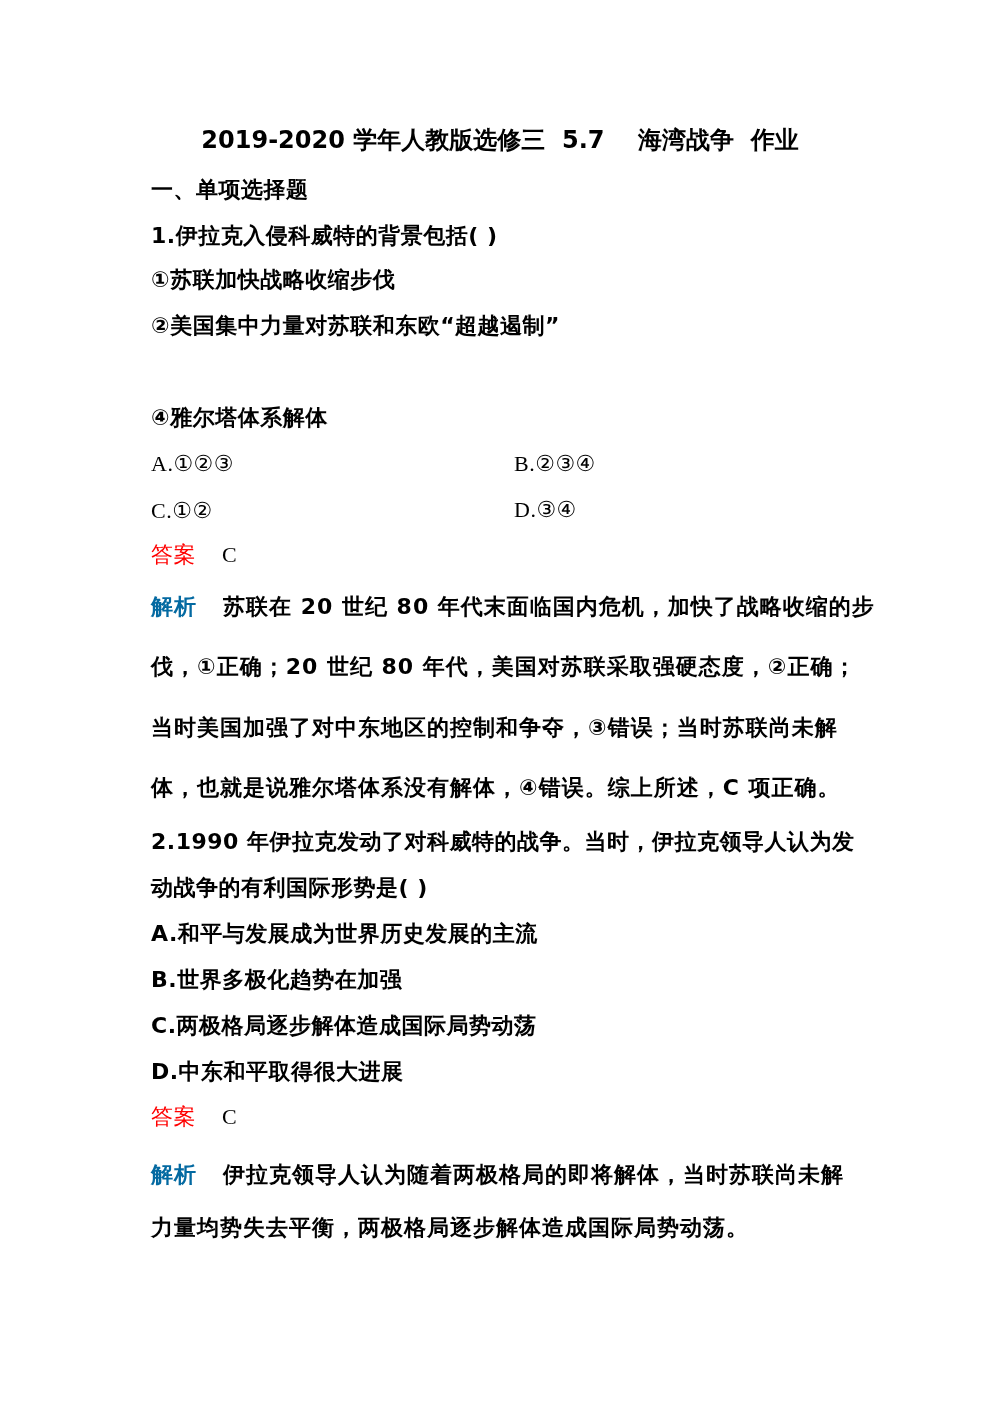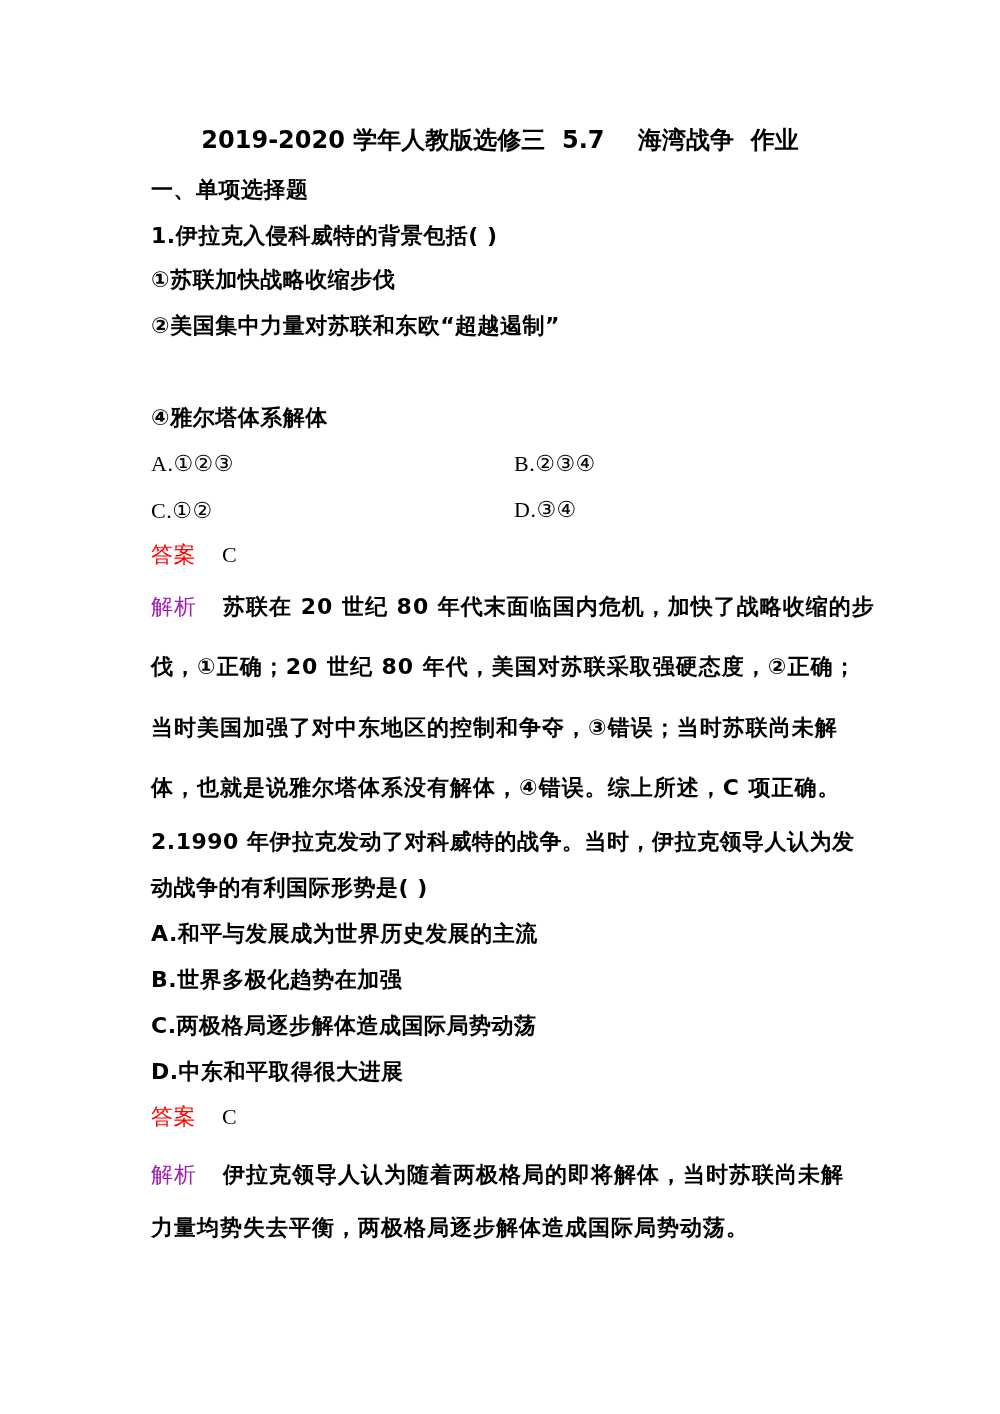--- a/index.html
+++ b/index.html
@@ -38,21 +38,21 @@
       font-size: 24px;
       font-weight: bold;
       line-height: 32px;
       white-space: pre;
     }
     .latin {
       font-family: "Liberation Serif", "DejaVu Serif", serif;
       font-weight: normal;
     }
     .red { color: #ff0000; font-weight: normal; }
-    .blue { color: #a21caf; font-weight: normal; }
+    .blue { color: #0369a1; font-weight: bold; }
     .gap { display: inline-block; width: 26px; }
     .opt-col2 { left: 514px; }
     .expl {
       letter-spacing: 1px;
     }
   </style>
 </head>
 <body>
 
 <div class="page">

